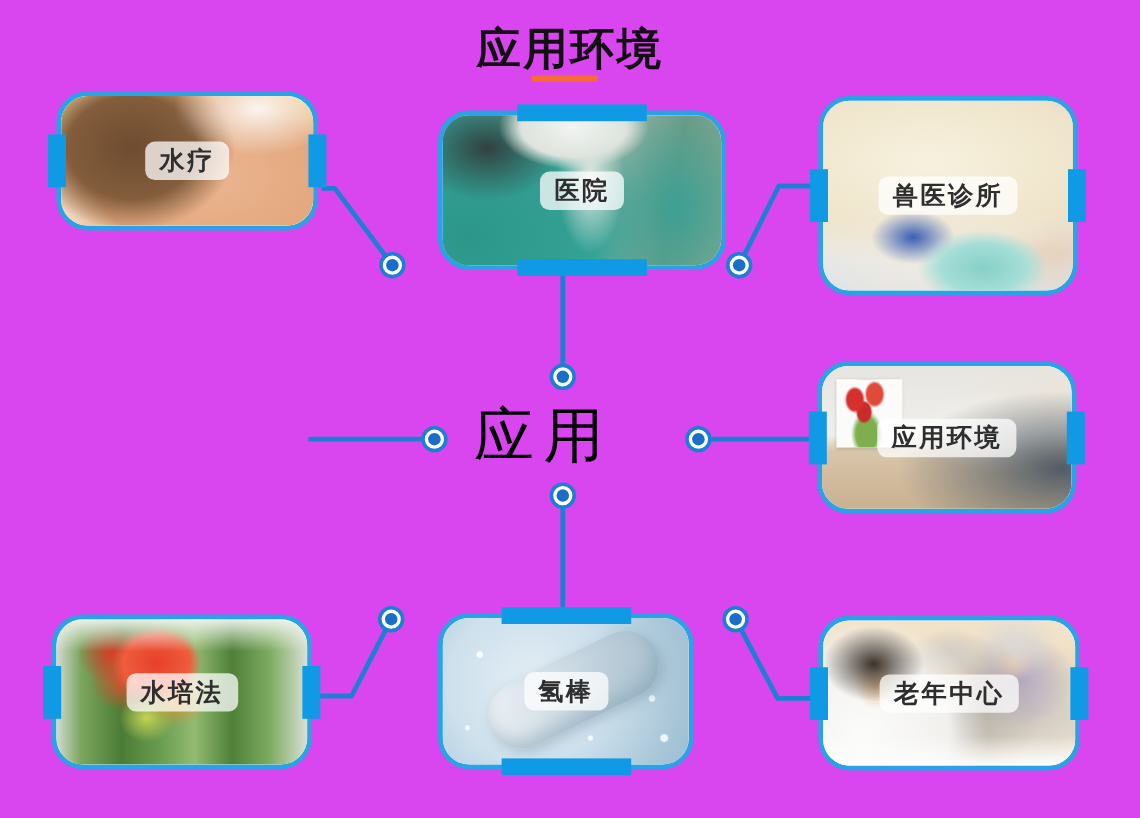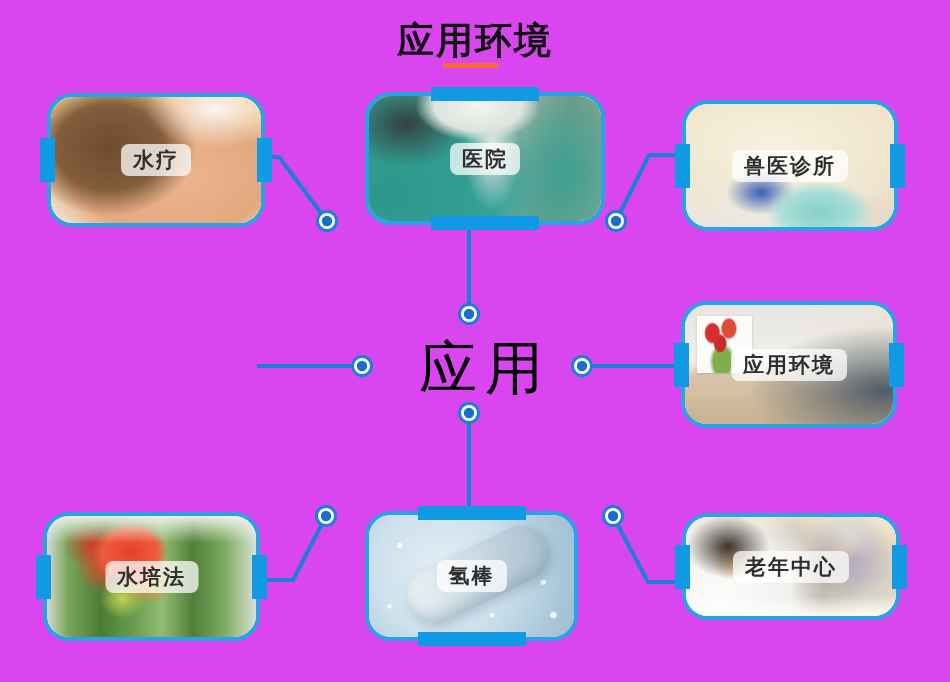--- a/index.html
+++ b/index.html
@@ -11,47 +11,47 @@
   }
   *{margin:0;padding:0;box-sizing:border-box;}
   html,body{background:#fff;}
   body{font-family:"Liberation Sans","DejaVu Sans",sans-serif;}
   .stage{position:relative;width:950px;height:682px;background:#d946ef;overflow:hidden;}
 
   .page-title{position:absolute;top:16px;left:0;width:100%;text-align:center;
     font-size:37px;font-weight:bold;color:#111;letter-spacing:2px;}
   .title-underline{position:absolute;top:63px;left:443px;width:55px;height:5px;background:var(--orange);}
 
-  .center-label{position:absolute;left:395px;top:330px;width:180px;text-align:center;
-    font-size:58px;font-weight:500;color:#000;letter-spacing:8px;}
+  .center-label{position:absolute;left:395px;top:330px;width:180px;
+    font-size:50px;font-weight:500;color:#000;letter-spacing:8px;}
 
   svg.wires{position:absolute;inset:0;pointer-events:none;}
 
   .card{position:absolute;}
   .frame{position:absolute;inset:0;border:4px solid var(--border);border-radius:26px;
     overflow:hidden;background:#fff;}
   .photo{position:absolute;inset:0;}
   .tab{position:absolute;background:var(--tab);z-index:3;}
   .tab.left{left:-7px;top:50%;transform:translateY(-50%);width:15px;height:44px;}
   .tab.right{right:-7px;top:50%;transform:translateY(-50%);width:15px;height:44px;}
   .tab.top{top:-5px;left:50%;margin-left:-54px;width:108px;height:14px;}
   .tab.bottom{bottom:-5px;left:50%;margin-left:-54px;width:108px;height:14px;}
   .badge{position:absolute;left:50%;top:50%;transform:translate(-50%,-50%);z-index:4;
     background:rgba(255,255,255,.74);border-radius:8px;padding:2px 12px;
     font-size:21px;font-weight:600;color:#2e2e2e;white-space:nowrap;letter-spacing:2px;}
 
   
-  .card-spa{left:47px;top:93px;width:218px;height:134px;}
+  .card-spa{left:47px;top:76px;width:218px;height:116px;}
   .card-hospital{left:365px;top:92px;width:240px;height:133px;}
-  .card-vet{left:682px;top:100px;width:216px;height:131px;}
+  .card-vet{left:682px;top:80px;width:216px;height:166px;}
   .card-fish{left:43px;top:301px;width:220px;height:127px;}
   .card-home{left:681px;top:301px;width:216px;height:127px;}
   .card-tomato{left:43px;top:512px;width:217px;height:129px;}
   .card-hydrogen{left:365px;top:511px;width:213px;height:130px;}
-  .card-senior{left:682px;top:513px;width:218px;height:107px;text-decoration:underline;}
+  .card-senior{left:682px;top:513px;width:218px;height:129px;text-decoration:underline;}
 
   
   .photo-spa{background:
     radial-gradient(100px 55px at 78% 10%, rgba(252,250,246,.95) 0%, rgba(252,250,246,0) 70%),
     radial-gradient(120px 95px at 28% 40%, #6e4c30 0%, #835d3c 45%, rgba(131,93,60,0) 72%),
     radial-gradient(190px 120px at 58% 62%, #ecb691 0%, #e3a87e 50%, rgba(227,168,126,0) 76%),
     radial-gradient(240px 130px at 30% 100%, #faf6ef 0%, #f1e9dc 55%, rgba(241,233,220,0) 82%),
     linear-gradient(175deg, #f4dfa2 0%, #eec887 35%, #ecc58f 65%, #f3e3c2 100%);}
   .photo-hospital{background:
     radial-gradient(80px 45px at 47% 8%, #f2f4f1 0%, #dde3dd 55%, rgba(221,227,221,0) 78%),

